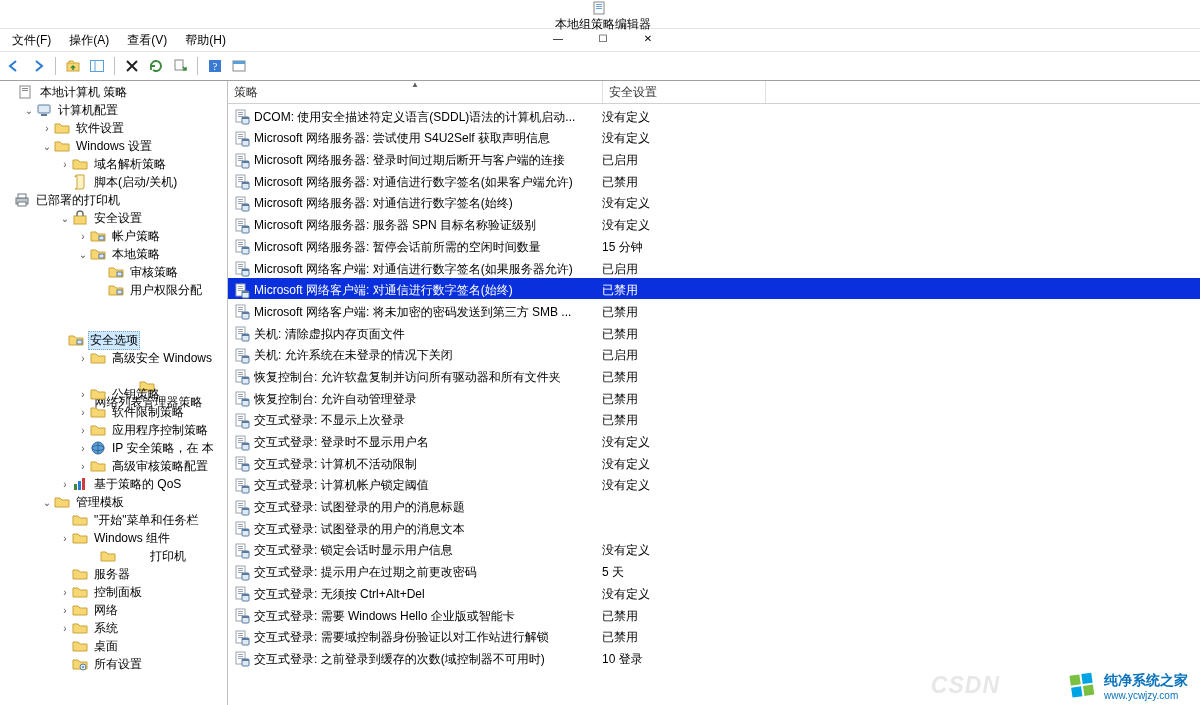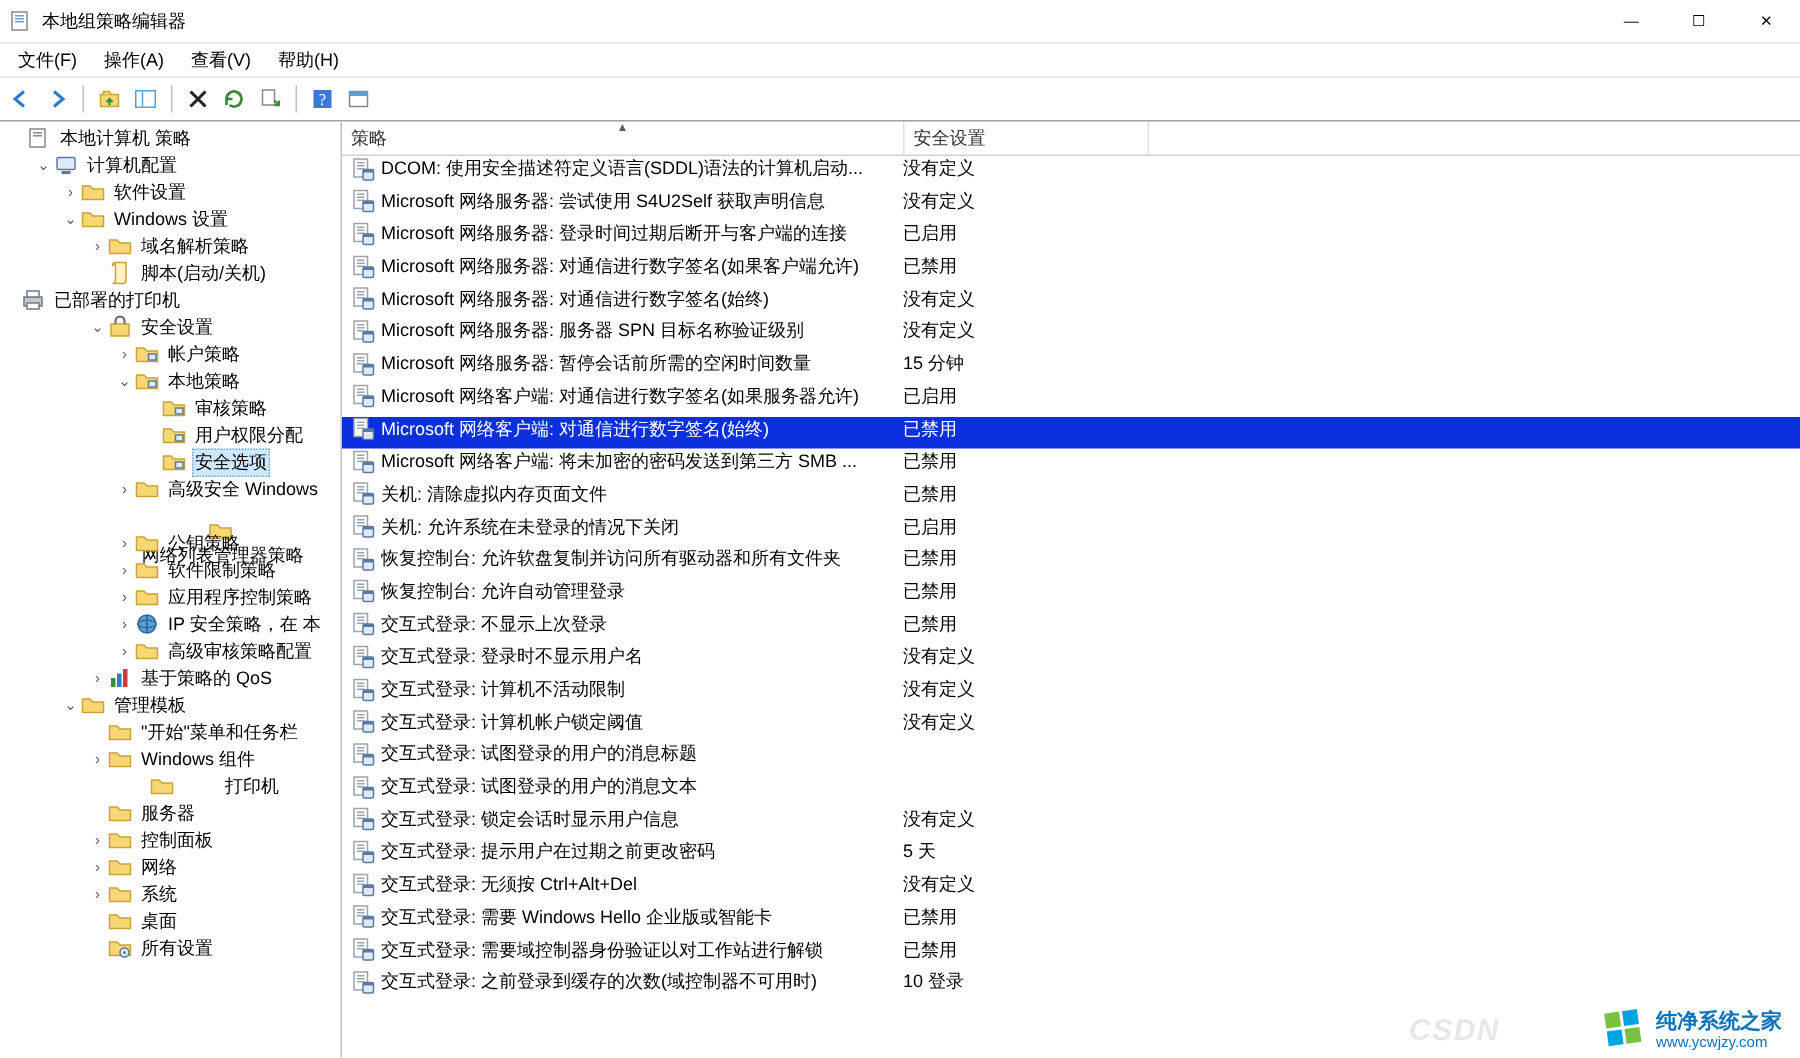--- a/index.html
+++ b/index.html
@@ -15,20 +15,21 @@
     user-select: none;
   }
 
   
   .titlebar {
     height: 28px;
     display: flex;
     align-items: center;
     padding: 0 0 0 6px;
     border-bottom: 1px solid #e5e5e5;
+    flex-direction: column;
   }
   .titlebar .app-icon {
     width: 16px; height: 16px;
     margin-right: 6px;
     display: inline-flex; align-items: center; justify-content: center;
   }
   .titlebar .title-text { flex: 0 0 auto; }
   .titlebar .spacer { flex: 1; }
   .win-controls { display: flex; height: 100%; }
   .win-btn {
@@ -141,21 +142,21 @@
     font-size:8px; color:#606060;
   }
 
   .list-body {
     flex:1;
     overflow-y: auto;
   }
   .list-row {
     display:flex;
     height:21.7px;
-    align-items:flex-start;
+    align-items:flex-end;
   }
   .list-row .c1 {
     flex: 0 0 362px;
     padding-left:6px;
     display:flex; align-items:center;
     overflow:hidden; white-space:nowrap; text-overflow:ellipsis;
   }
   .list-row .c1 .txt { overflow:hidden; text-overflow:ellipsis; white-space:nowrap; }
   .list-row .c2 {
     flex: 0 0 150px;
@@ -173,21 +174,21 @@
     position:absolute;
     right:12px; bottom:4px;
     display:flex; align-items:center; gap:6px;
     color:#0a73bb;
     font-size:14px; font-weight:600;
     pointer-events:none;
   }
   .watermark .sub { font-size:10px; color:#0a73bb; font-weight:400; display:block; }
   .csdn {
     position:absolute; right:200px; bottom:6px;
-    font-size:20px; font-weight:700; color:rgba(120,120,120,.18);
+    font-size:23px; font-weight:700; color:rgba(120,120,120,.18);
     font-style:italic; letter-spacing:1px;
     pointer-events:none;
   }
 </style>
 </head>
 <body>
 
 <div class="titlebar">
   <span class="app-icon">
     <svg width="16" height="16" viewBox="0 0 16 16">
@@ -385,21 +386,21 @@
       <div class="tree-row" style="padding-left: 94px;">
         <span class="twisty empty">›</span>
         <span class="nicon">
           <svg width="16" height="16" viewBox="0 0 16 16">
             <path d="M1 4 L6 4 L8 6 L15 6 L15 13 L1 13 Z" fill="#f7d774" stroke="#c9a338"></path>
             <rect x="9" y="8" width="5" height="4" fill="#dfeaf5" stroke="#5a7aa0"></rect>
           </svg>
         </span>
         <span class="label-wrap"><span>用户权限分配</span></span>
       </div>
-      <div class="tree-row selected" style="padding-left: 94px;">
+      <div class="tree-row selected" style="padding-left: 54px; margin-top: 32px;">
         <span class="twisty empty">›</span>
         <span class="nicon">
           <svg width="16" height="16" viewBox="0 0 16 16">
             <path d="M1 4 L6 4 L8 6 L15 6 L15 13 L1 13 Z" fill="#f7d774" stroke="#c9a338"></path>
             <rect x="9" y="8" width="5" height="4" fill="#dfeaf5" stroke="#5a7aa0"></rect>
           </svg>
         </span>
         <span class="label-wrap"><span>安全选项</span></span>
       </div>
       <div class="tree-row" style="padding-left: 76px;">

